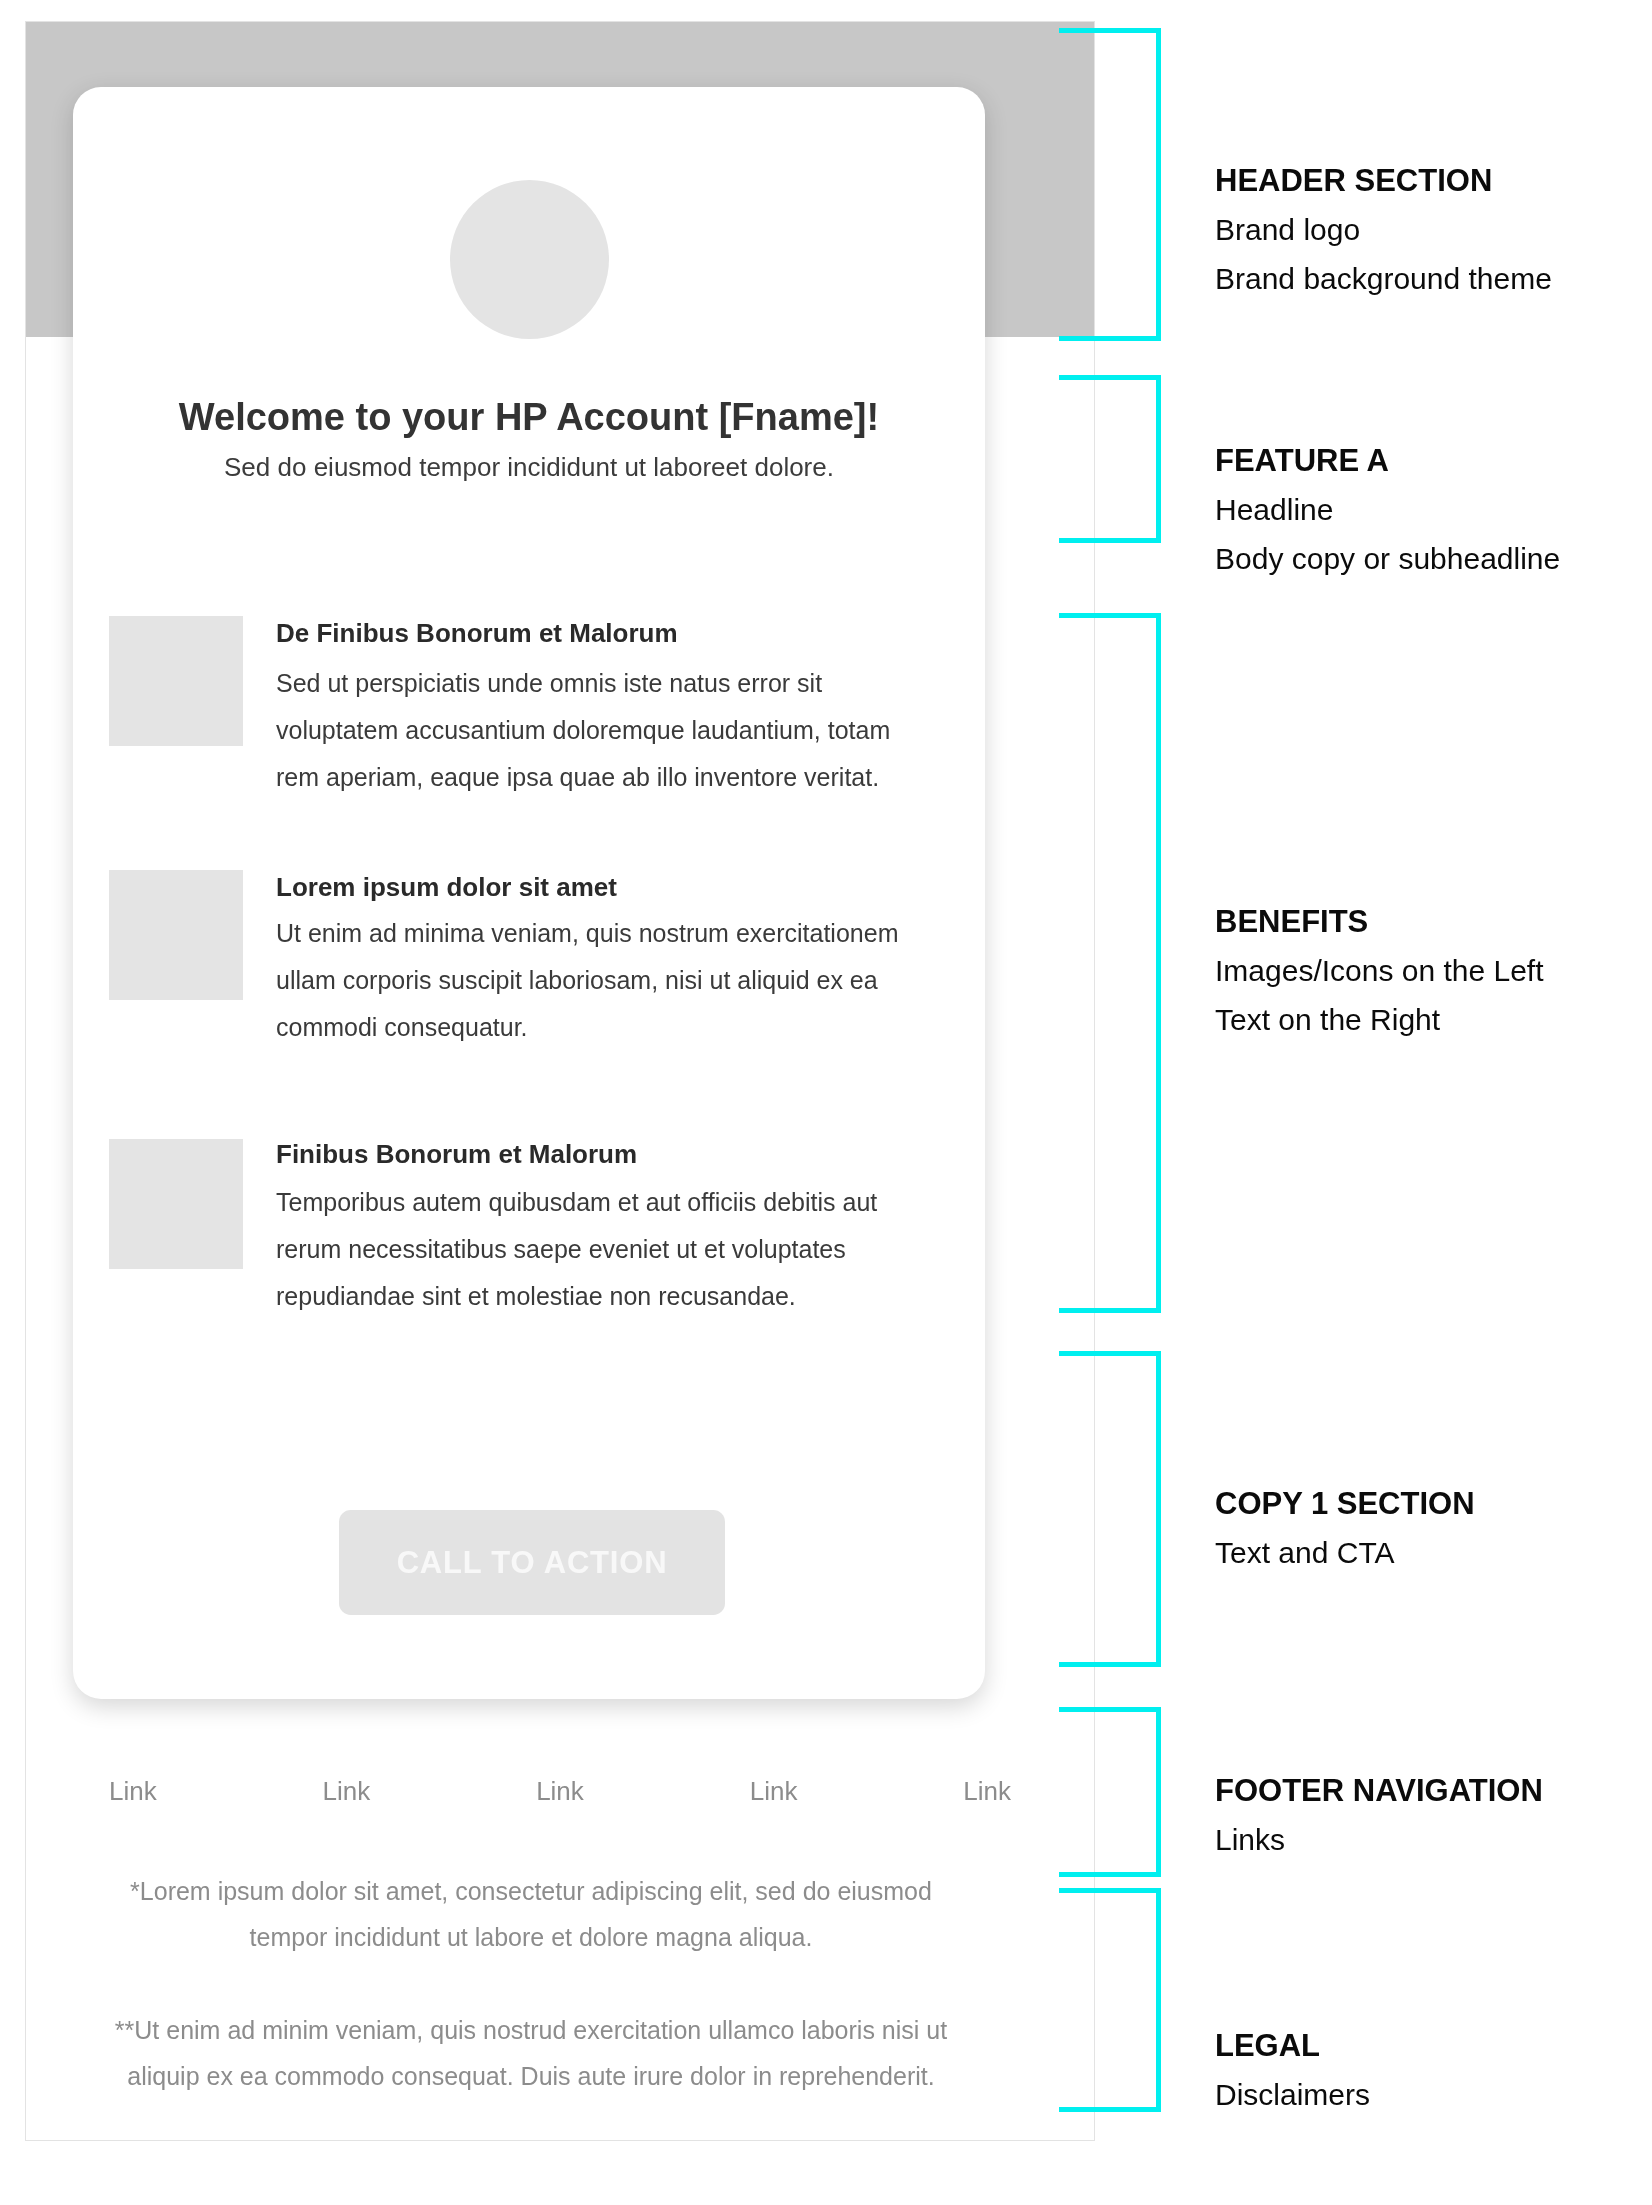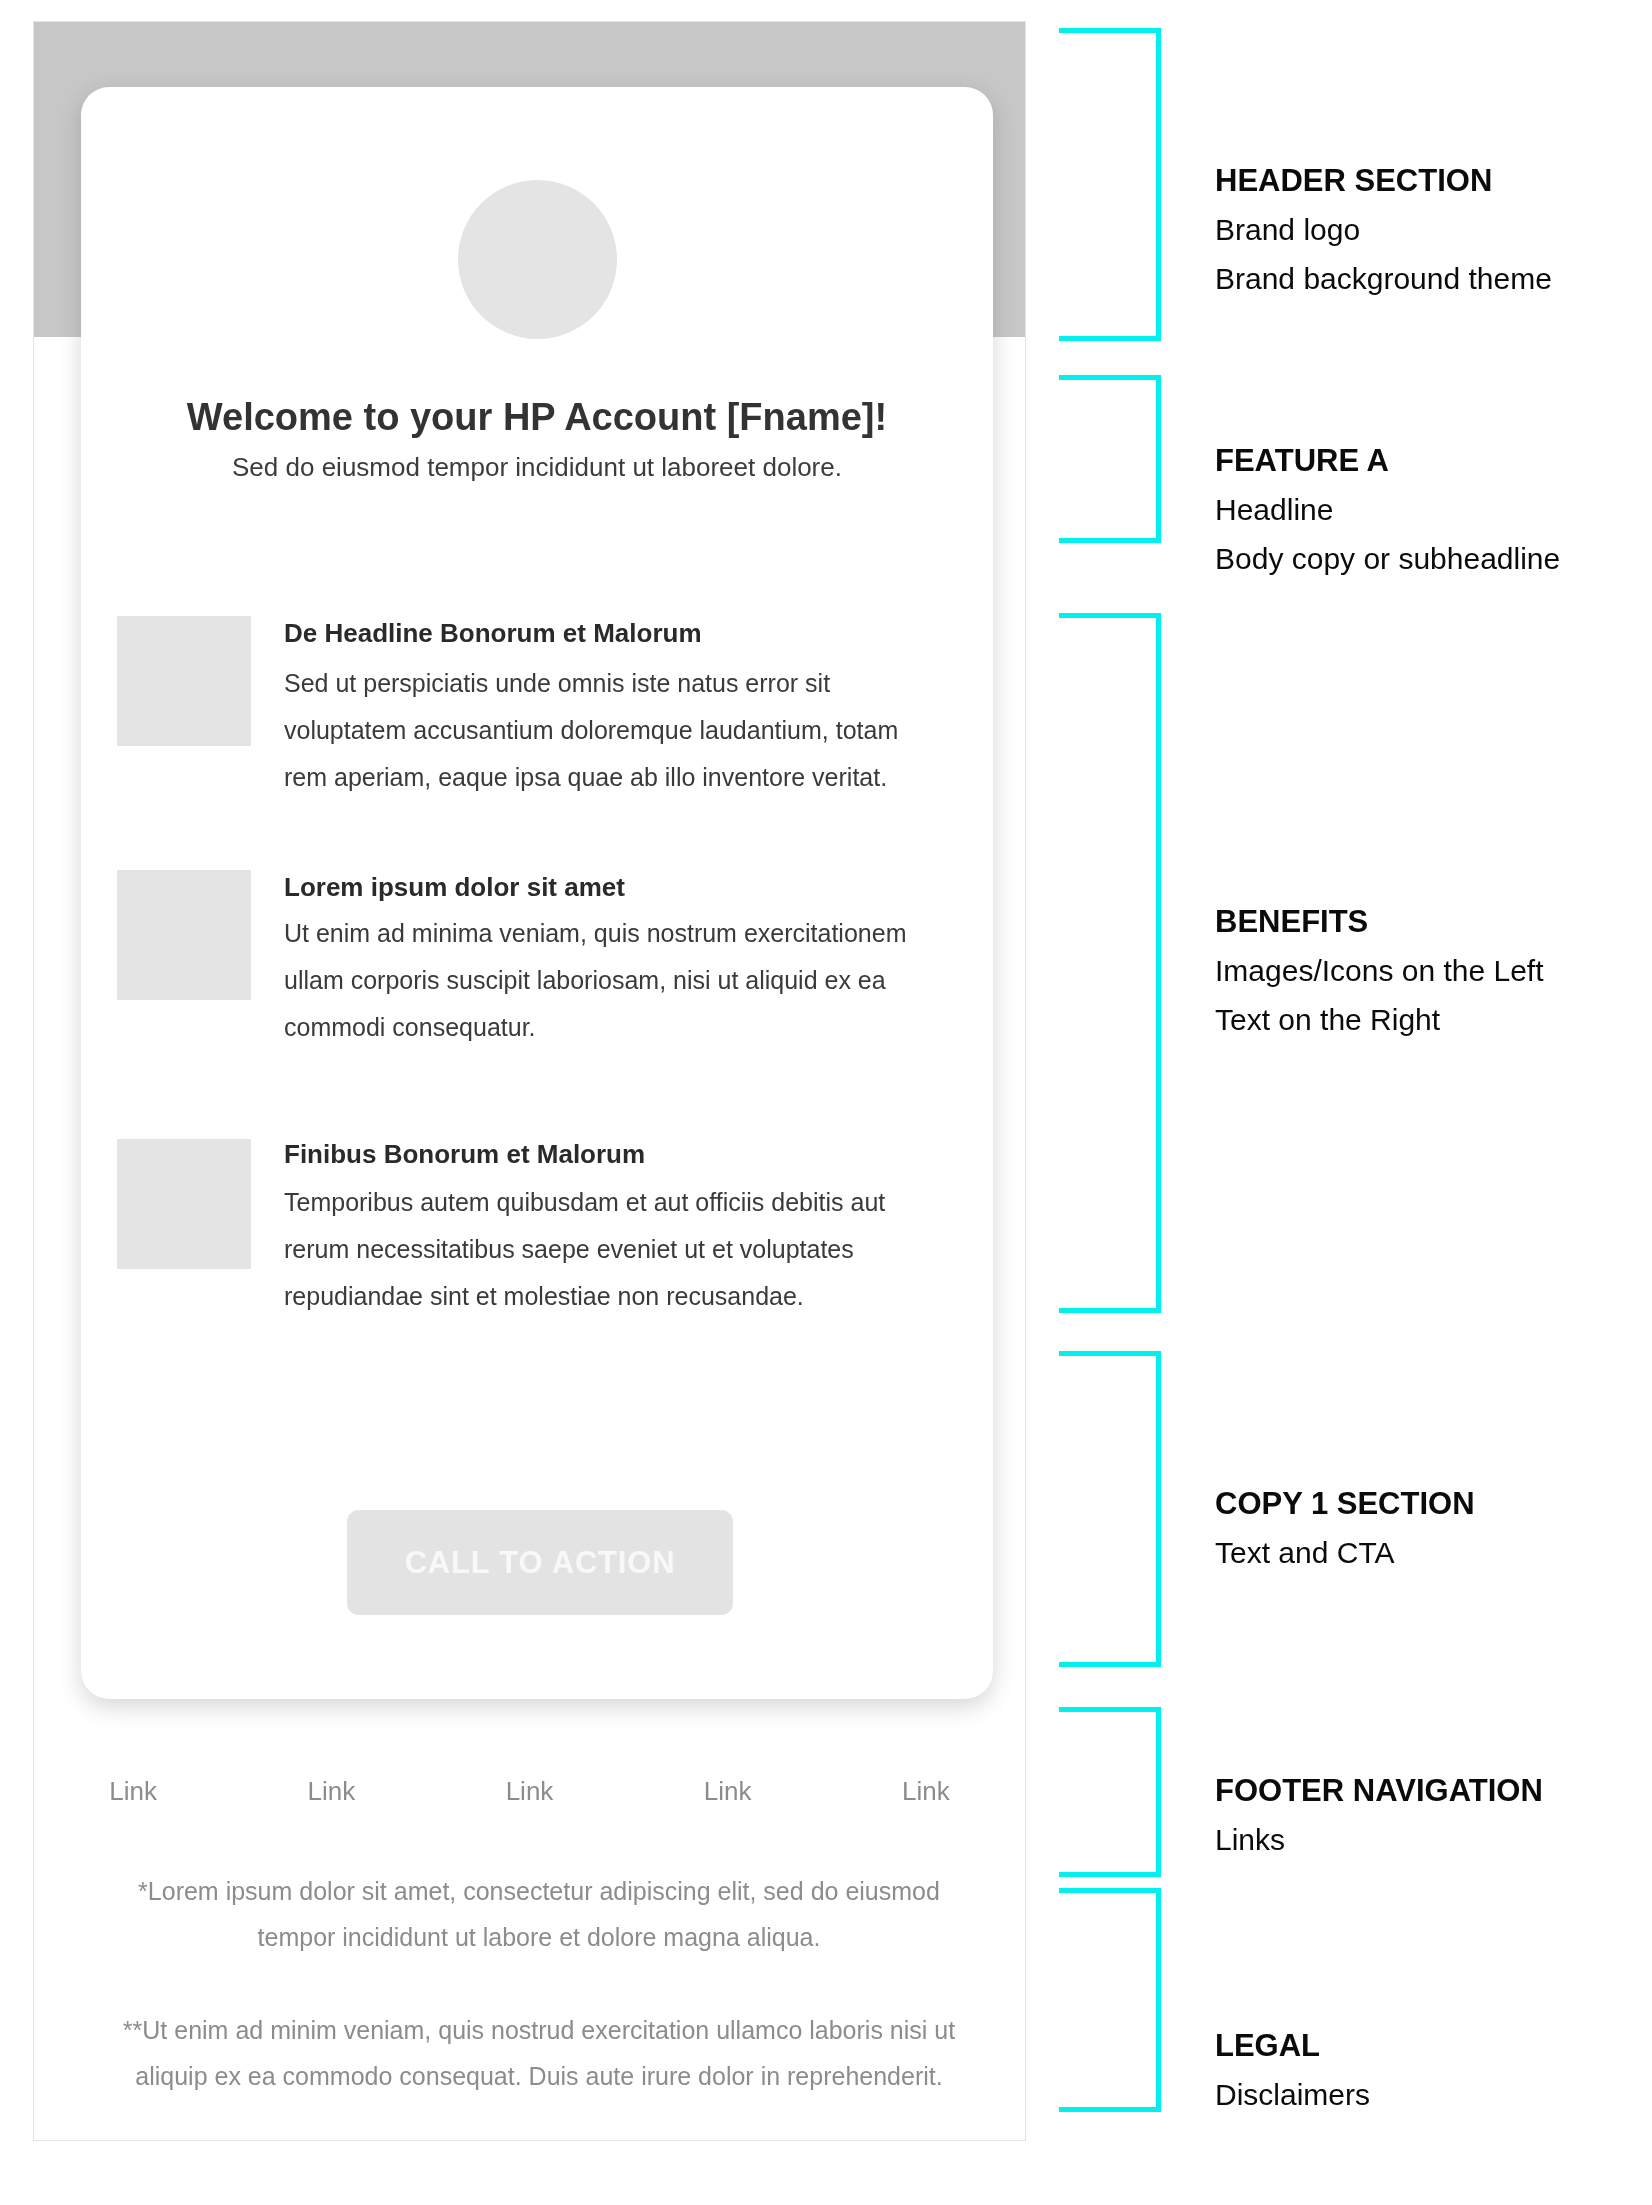--- a/index.html
+++ b/index.html
@@ -4,21 +4,21 @@
 <style>
   html,body{margin:0;padding:0;background:#ffffff;}
   .page{
     position:relative;width:1652px;height:2205px;background:#fff;
     font-family:"Liberation Sans", sans-serif;overflow:hidden;
     --accent:#00efef;--band:#c7c7c7;--placeholder:#e4e4e4;--cta-bg:#e3e3e3;
     --cta-text:#f8f8f8;--muted:#8c8c8c;--text-dark:#0b0b0b;--body-text:#3a3a3a;--border:#e3e3e3;
   }
   .abs{position:absolute;}
   
-  .email-outer{left:33px;top:21px;width:993px;height:2120px;border:1.6px solid var(--border);
+  .email-outer{left:25px;top:21px;width:1070px;height:2120px;border:1.6px solid var(--border);
     box-sizing:border-box;background:#fff;text-decoration:underline;}
   .brand-band{position:absolute;left:0;top:0;right:0;height:315px;background:var(--band);}
   .card{position:absolute;left:47px;top:65px;width:912px;height:1612px;background:#fff;
     border-radius:28px;box-shadow:0 7.9px 23.6px rgba(0,0,0,0.16);}
   .logo-circle{position:absolute;left:377px;top:93px;width:159px;height:159px;border-radius:50%;
     background:var(--placeholder);}
   .hero-title{position:absolute;left:0;right:0;top:307px;text-align:center;font-size:38px;
     font-weight:bold;line-height:47px;color:#333;}
   .hero-sub{position:absolute;left:0;right:0;top:364px;text-align:center;font-size:26px;
     line-height:33px;color:#3c3c3c;}
@@ -55,21 +55,21 @@
   <div class="abs email-outer">
     <div class="brand-band"></div>
 
     <div class="card">
       <div class="logo-circle"></div>
 
       <div class="hero-title">Welcome to your HP Account [Fname]!</div>
       <div class="hero-sub">Sed do eiusmod tempor incididunt ut laboreet dolore.</div>
 
       <div class="sq" style="top:529px"></div>
-      <div class="b-title" style="top:530px">De Headline Bonorum et Malorum</div>
+      <div class="b-title" style="top:530px">De Finibus Bonorum et Malorum</div>
       <div class="b-body" style="top:573px">
         <div class="b-line">Sed ut perspiciatis unde omnis iste natus error sit</div>
         <div class="b-line">voluptatem accusantium doloremque laudantium, totam</div>
         <div class="b-line">rem aperiam, eaque ipsa quae ab illo inventore veritat.</div>
       </div>
 
       <div class="sq" style="top:783px"></div>
       <div class="b-title" style="top:784px">Lorem ipsum dolor sit amet</div>
       <div class="b-body" style="top:823px">
         <div class="b-line">Ut enim ad minima veniam, quis nostrum exercitationem</div>

